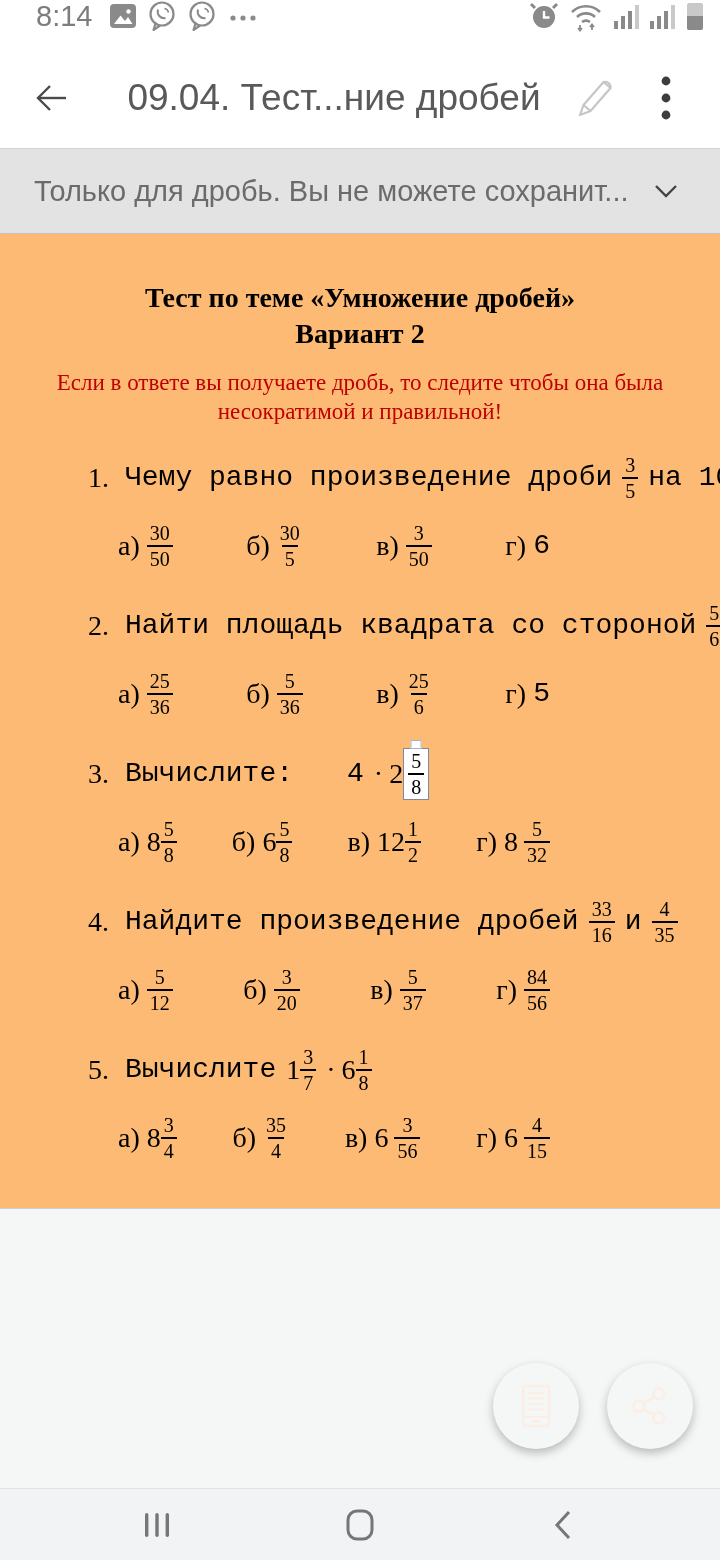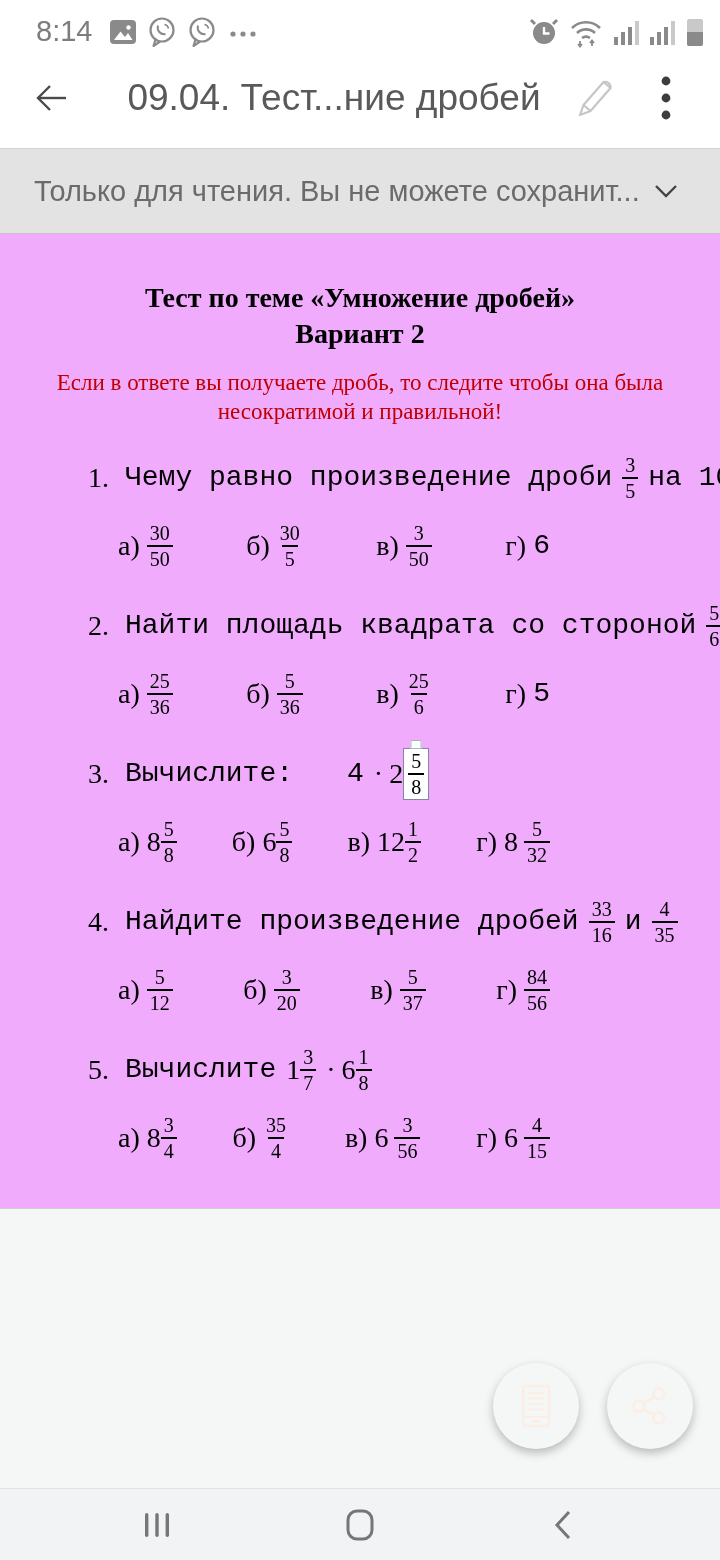--- a/index.html
+++ b/index.html
@@ -4,40 +4,40 @@
 <style>
   * { margin:0; padding:0; box-sizing:border-box; }
   html,body { background:#888; }
   .screen {
     width:720px; height:1560px; margin:0 auto; background:#ffffff;
     display:flex; flex-direction:column; overflow:hidden; position:relative;
     font-family:"Liberation Sans", sans-serif;
   }
 
   
-  .status-bar { height:48px; flex:none; display:flex; align-items:flex-end; padding:0 14px 0 36px; }
+  .status-bar { height:48px; flex:none; display:flex; align-items:flex-start; padding:0 14px 0 36px; }
   .status-time { font-size:29px; color:#7d7d7d; margin-right:16px; }
   .sb-icons-left, .sb-icons-right { display:flex; align-items:center; gap:8px; }
   .sb-spacer { flex:1; }
   .sb-icon { display:inline-flex; align-items:center; justify-content:center; }
 
   
   .app-header { height:100px; flex:none; display:flex; align-items:center; background:#fff; padding:0 18px 0 28px; }
   .back-btn { width:70px; height:60px; display:flex; align-items:center; justify-content:flex-start; cursor:pointer; }
   .hdr-title { flex:1; font-size:37px; color:#595959; white-space:nowrap; overflow:hidden; padding-left:12px; font-weight:400;text-align:center; }
   .edit-btn, .menu-btn { width:72px; height:64px; display:flex; align-items:center; justify-content:center; cursor:pointer; }
 
   
   .readonly-banner { height:86px; flex:none; background:#e3e3e3; border-top:1px solid #d5d5d5;
     border-bottom:1px solid #c4c4c4; display:flex; align-items:center; padding:0 34px; cursor:pointer; }
   .banner-text { flex:1; font-size:29px; color:#6b6b6b; white-space:nowrap; overflow:hidden; }
   .banner-chevron { width:40px; display:flex; justify-content:center; }
 
   
-  .document { height:974px; flex:none; background:#f0abfc; overflow:hidden;
+  .document { height:974px; flex:none; background:#fdba74; overflow:hidden;
     font-family:"Liberation Serif", serif; color:#000; }
   .doc-title   { margin-top:46px; text-align:center; font-weight:bold; font-size:28px; line-height:1.3; }
   .doc-subtitle{ text-align:center; font-weight:bold; font-size:28px; line-height:1.3; }
   .doc-warning { text-align:center; color:#c00000; font-size:23px; line-height:1.26; padding:0 56px; margin-top:16px; }
 
   .question { margin-top:22px; }
   .q-line { display:flex; align-items:center; margin:0 20px 0 88px; min-height:58px; }
   .q-line > * { margin-right:10px; }
   .q-num  { font-size:28px; margin-right:16px; }
   .q-text { font-size:28px; white-space:nowrap;font-family:Liberation Mono, monospace; }
@@ -171,21 +171,21 @@
     <div class="menu-btn">
       <svg width="14" height="50" viewBox="0 0 14 50">
           <circle cx="7" cy="8" r="4.4" fill="#3d3d3d"></circle>
           <circle cx="7" cy="25" r="4.4" fill="#3d3d3d"></circle>
           <circle cx="7" cy="42" r="4.4" fill="#3d3d3d"></circle>
         </svg>
     </div>
   </div>
 
   <div class="readonly-banner">
-    <span class="banner-text">Только для чтения. Вы не можете сохранит...</span>
+    <span class="banner-text">Только для дробь. Вы не можете сохранит...</span>
     <span class="banner-chevron">
       <svg width="26" height="16" viewBox="0 0 26 16" fill="none" stroke="#444444" stroke-width="2.4">
           <path d="M3 3 L13 13 L23 3"></path>
         </svg>
     </span>
   </div>
 
   <div class="document">
     <div class="doc-title">Тест по теме «Умножение дробей»</div>
     <div class="doc-subtitle">Вариант 2</div>

